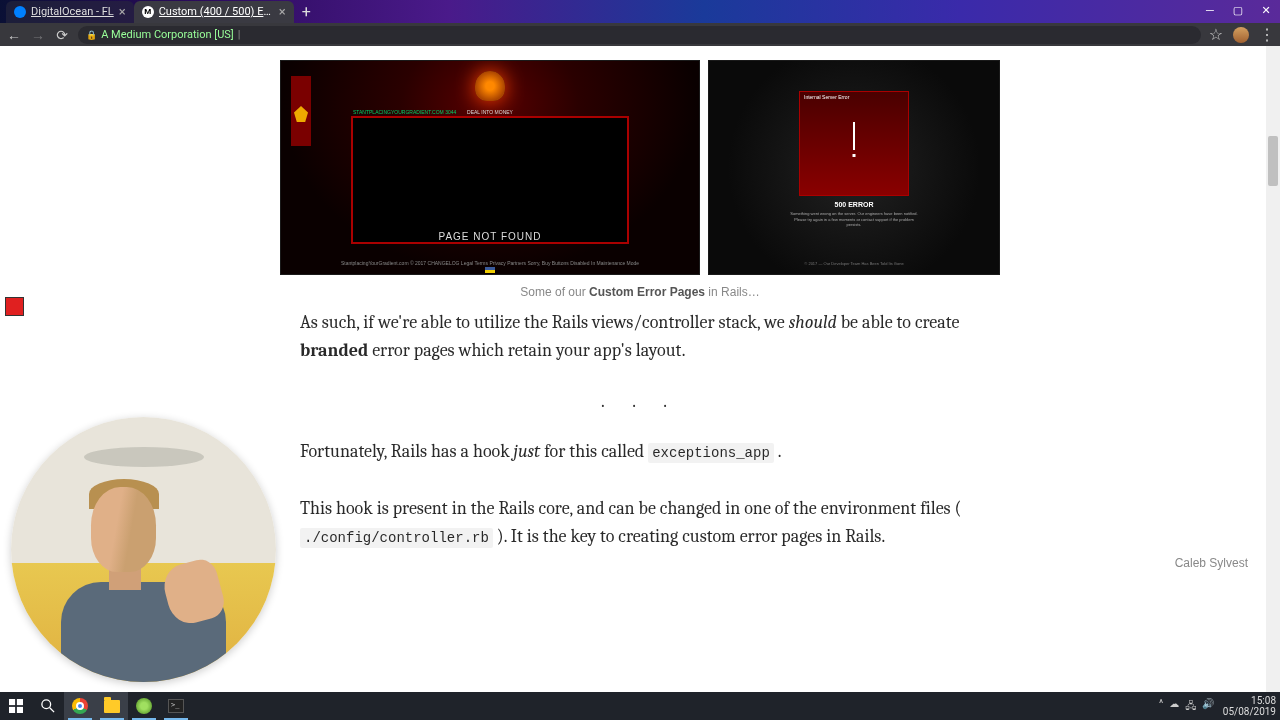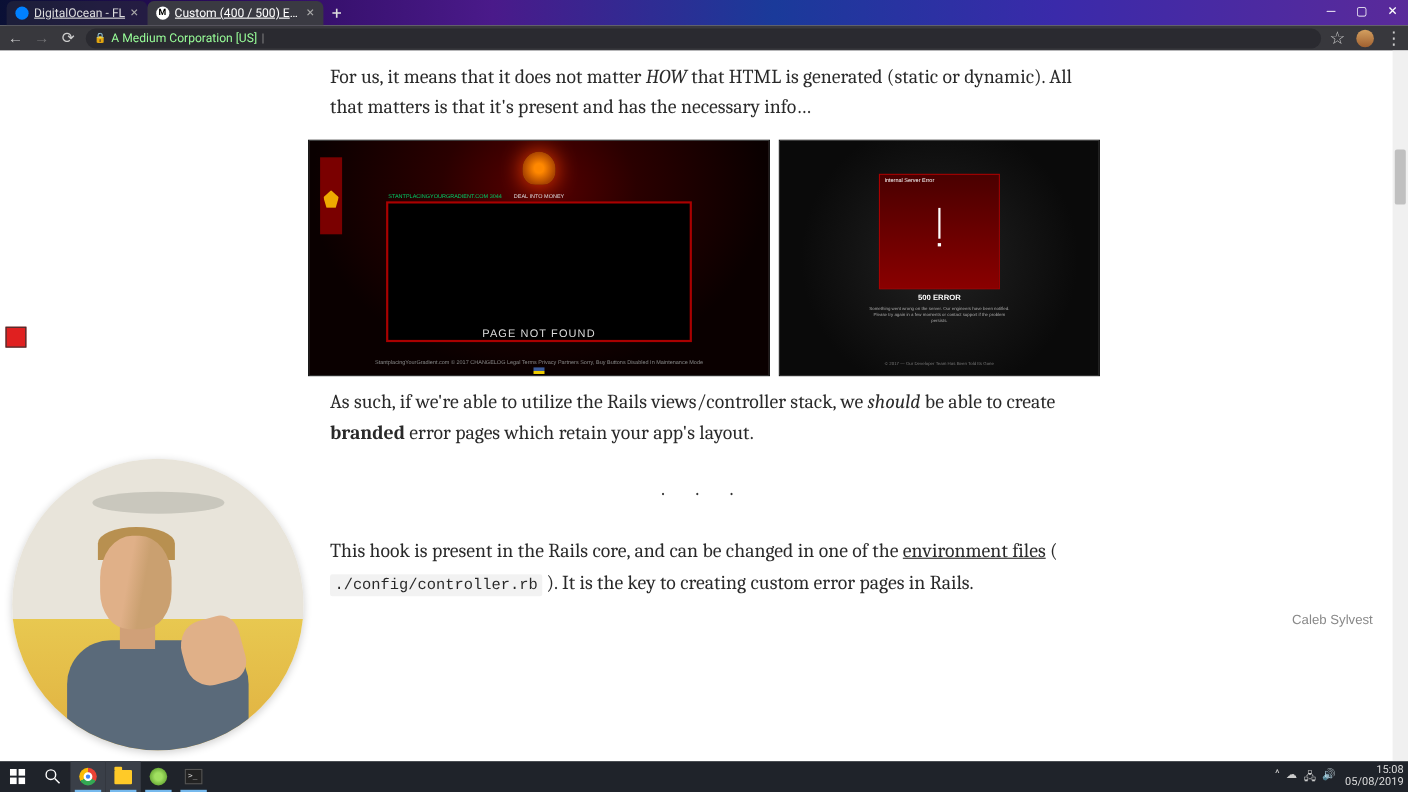--- a/index.html
+++ b/index.html
@@ -31,21 +31,21 @@
   .avatar-sm { width: 16px; height: 16px; border-radius: 50%; background: linear-gradient(#d4a060, #a06030); }
   .kebab { color: #ccc; letter-spacing: -1px; }
 
   
   .content { position: absolute; top: 46px; left: 0; right: 0; bottom: 28px; background: #fff; overflow: hidden; }
   .article { width: 680px; margin: 0 auto; font-family: medium-content-serif-font, Georgia, Cambria, "Times New Roman", Times, serif; color: rgba(0,0,0,0.84); font-size: 18px; line-height: 1.58; }
   .article p { margin-top: 10px; }
   .article em { font-style: italic; }
   .article strong { font-weight: 700; }
   .article code { font-family: Menlo, Monaco, "Courier New", monospace; font-size: 14px; background: rgba(0,0,0,0.05); padding: 2px 4px; border-radius: 2px; }
-  .article a.ul { text-decoration: underline; color: inherit; }
+  .article a.ul { color: inherit; }
 
   .figure-wrap { width: 720px; margin: 14px auto 0; }
   .figure-row { display: flex; gap: 8px; }
   .shot { height: 215px; background: #0a0608; border: 1px solid #1a1a1a; position: relative; overflow: hidden; }
   .shot.left { flex: 0 0 420px; background: radial-gradient(ellipse at 50% 20%, #5a0000 0%, #2a0000 30%, #0a0000 70%); }
   .shot.left .lion { position: absolute; top: 10px; left: 50%; transform: translateX(-50%); width: 30px; height: 30px; background: radial-gradient(circle, #ff8800 20%, #aa4400 70%); border-radius: 50% 50% 40% 40%; box-shadow: 0 0 20px #ff4400; }
   .shot.left .side-banner { position: absolute; left: 10px; top: 15px; width: 20px; height: 70px; background: #7a0000; }
   .shot.left .side-banner::after { content: ""; position: absolute; top: 30px; left: 3px; width: 14px; height: 16px; background: #eeaa00; clip-path: polygon(50% 0, 100% 40%, 80% 100%, 20% 100%, 0 40%); }
   .shot.left .frame { position: absolute; left: 70px; top: 55px; right: 70px; bottom: 30px; border: 2px solid #aa0000; background: #000; display: flex; align-items: flex-end; justify-content: center; }
   .shot.left .frame .pnf { color: #ddd; font-family: Arial, sans-serif; font-size: 10px; letter-spacing: 1px; }
@@ -137,25 +137,20 @@
     <span class="url-sep">|</span>
   </div>
   <div class="addr-right">
     <span class="star">☆</span>
     <div class="avatar-sm"></div>
     <span class="kebab">⋮</span>
   </div>
 </div>
 
 <div class="content">
-  <div class="article">
-    <p>
-      <span>For us, it means that it does not matter </span><em>HOW</em><span> that HTML is generated (static or dynamic). All that matters is that it's present and has the necessary info…</span>
-    </p>
-  </div>
 
   <div class="figure-wrap">
     <div class="figure-row">
       <div class="shot left">
         <div class="side-banner"></div>
         <div class="lion"></div>
         <div class="topline">STANTPLACINGYOURGRADIENT.COM 3044</div>
         <div class="deal">DEAL INTO MONEY</div>
         <div class="frame">
             <div class="pnf">PAGE NOT FOUND</div>
@@ -167,27 +162,33 @@
         <div class="panel">
           <div class="hdr">Internal Server Error</div>
           <div class="bang-line"></div>
             <div class="bang-dot"></div>
         </div>
         <div class="title500">500 ERROR</div>
         <div class="lines">Something went wrong on the server. Our engineers have been notified. Please try again in a few moments or contact support if the problem persists.</div>
         <div class="foot">© 2017 — Our Developer Team Has Been Told Its Gone</div>
       </div>
     </div>
+    <div class="caption">
+      <span>Some of our </span><b>Custom Error Pages</b><span> in Rails…</span>
+    </div>
   </div>
 
   <div class="article">
     <p style="">
       <span>As such, if we're able to utilize the Rails views/controller stack, we </span><em>should</em><span> be able to create </span><strong>branded</strong><span> error pages which retain your app's layout.</span>
     </p>
     <div class="dots-sep">. . .</div>
+    <p>
+      <span>Fortunately, Rails has a hook </span><em>just</em><span> for this called </span><code>exceptions_app</code><span> .</span>
+    </p>
     <p style="margin-top:28px">
       <span>This hook is present in the Rails core, and can be changed in one of the </span><a class="ul">environment files</a><span> ( </span><code>./config/controller.rb</code><span> ). It is the key to creating custom error pages in Rails.</span>
     </p>
   </div>
 
   <div class="sidebar-author">Caleb Sylvest</div>
 </div>
 
 <div class="vscroll">
   <div class="thumb"></div>

